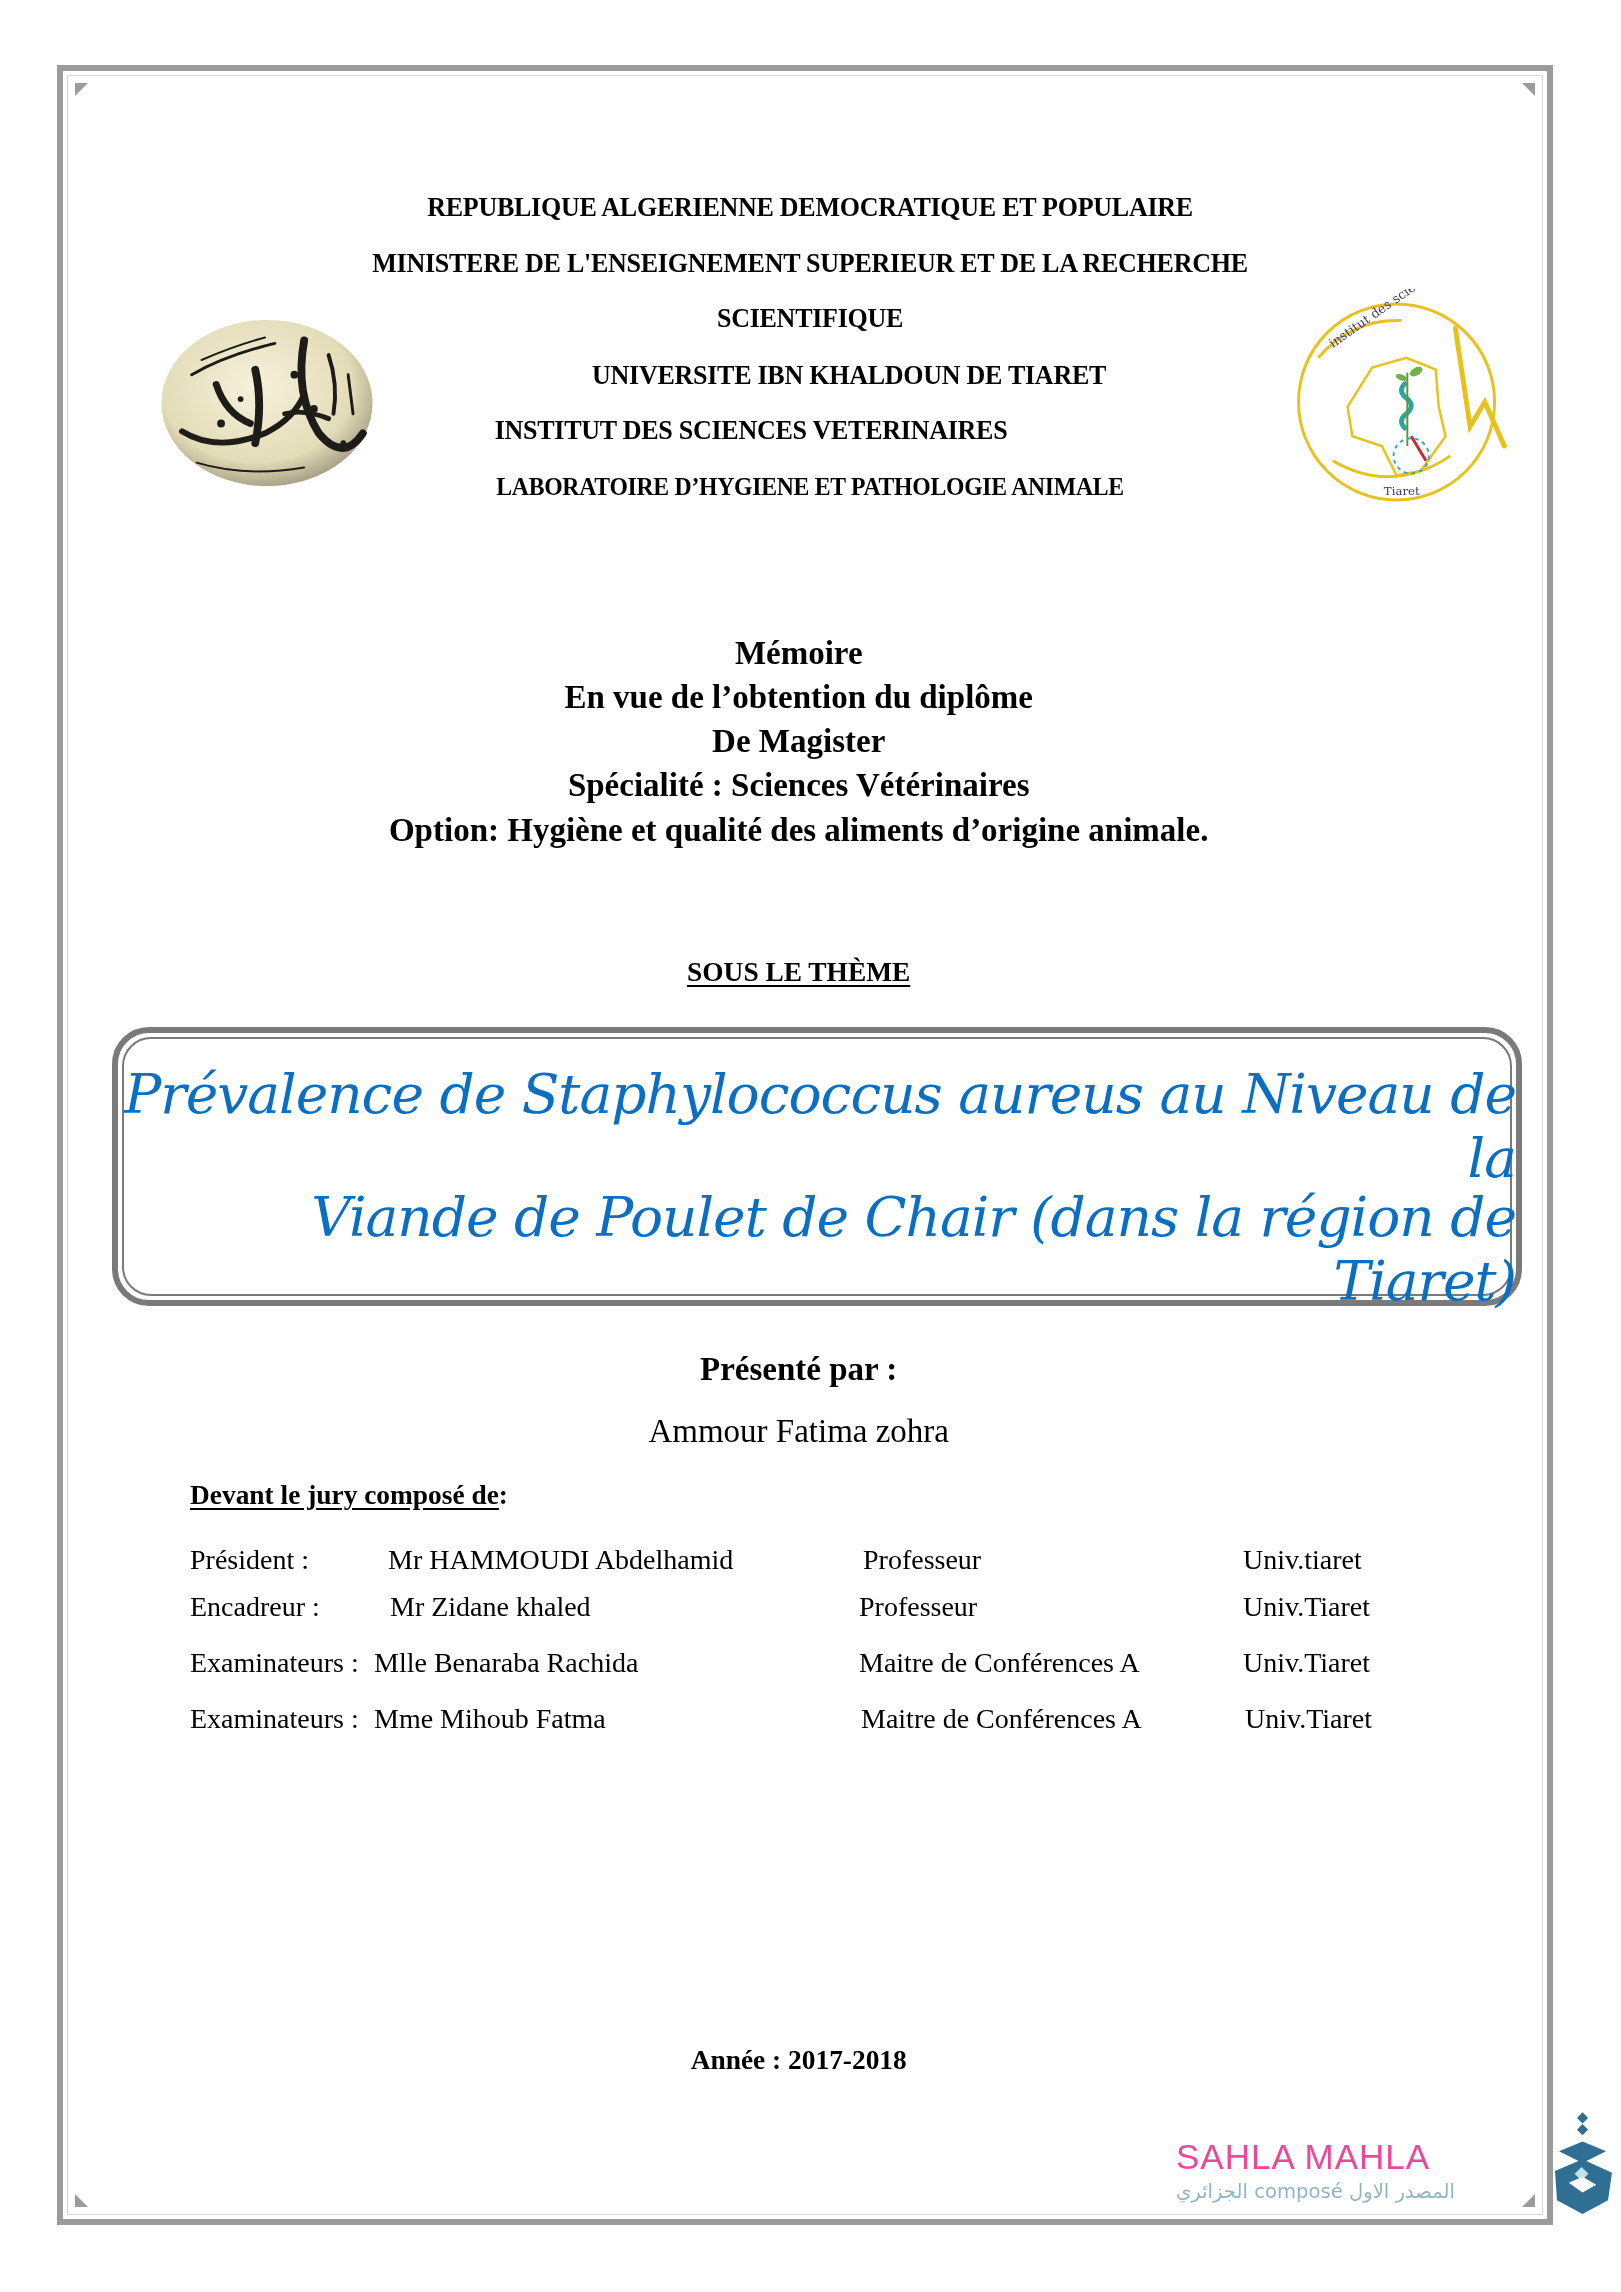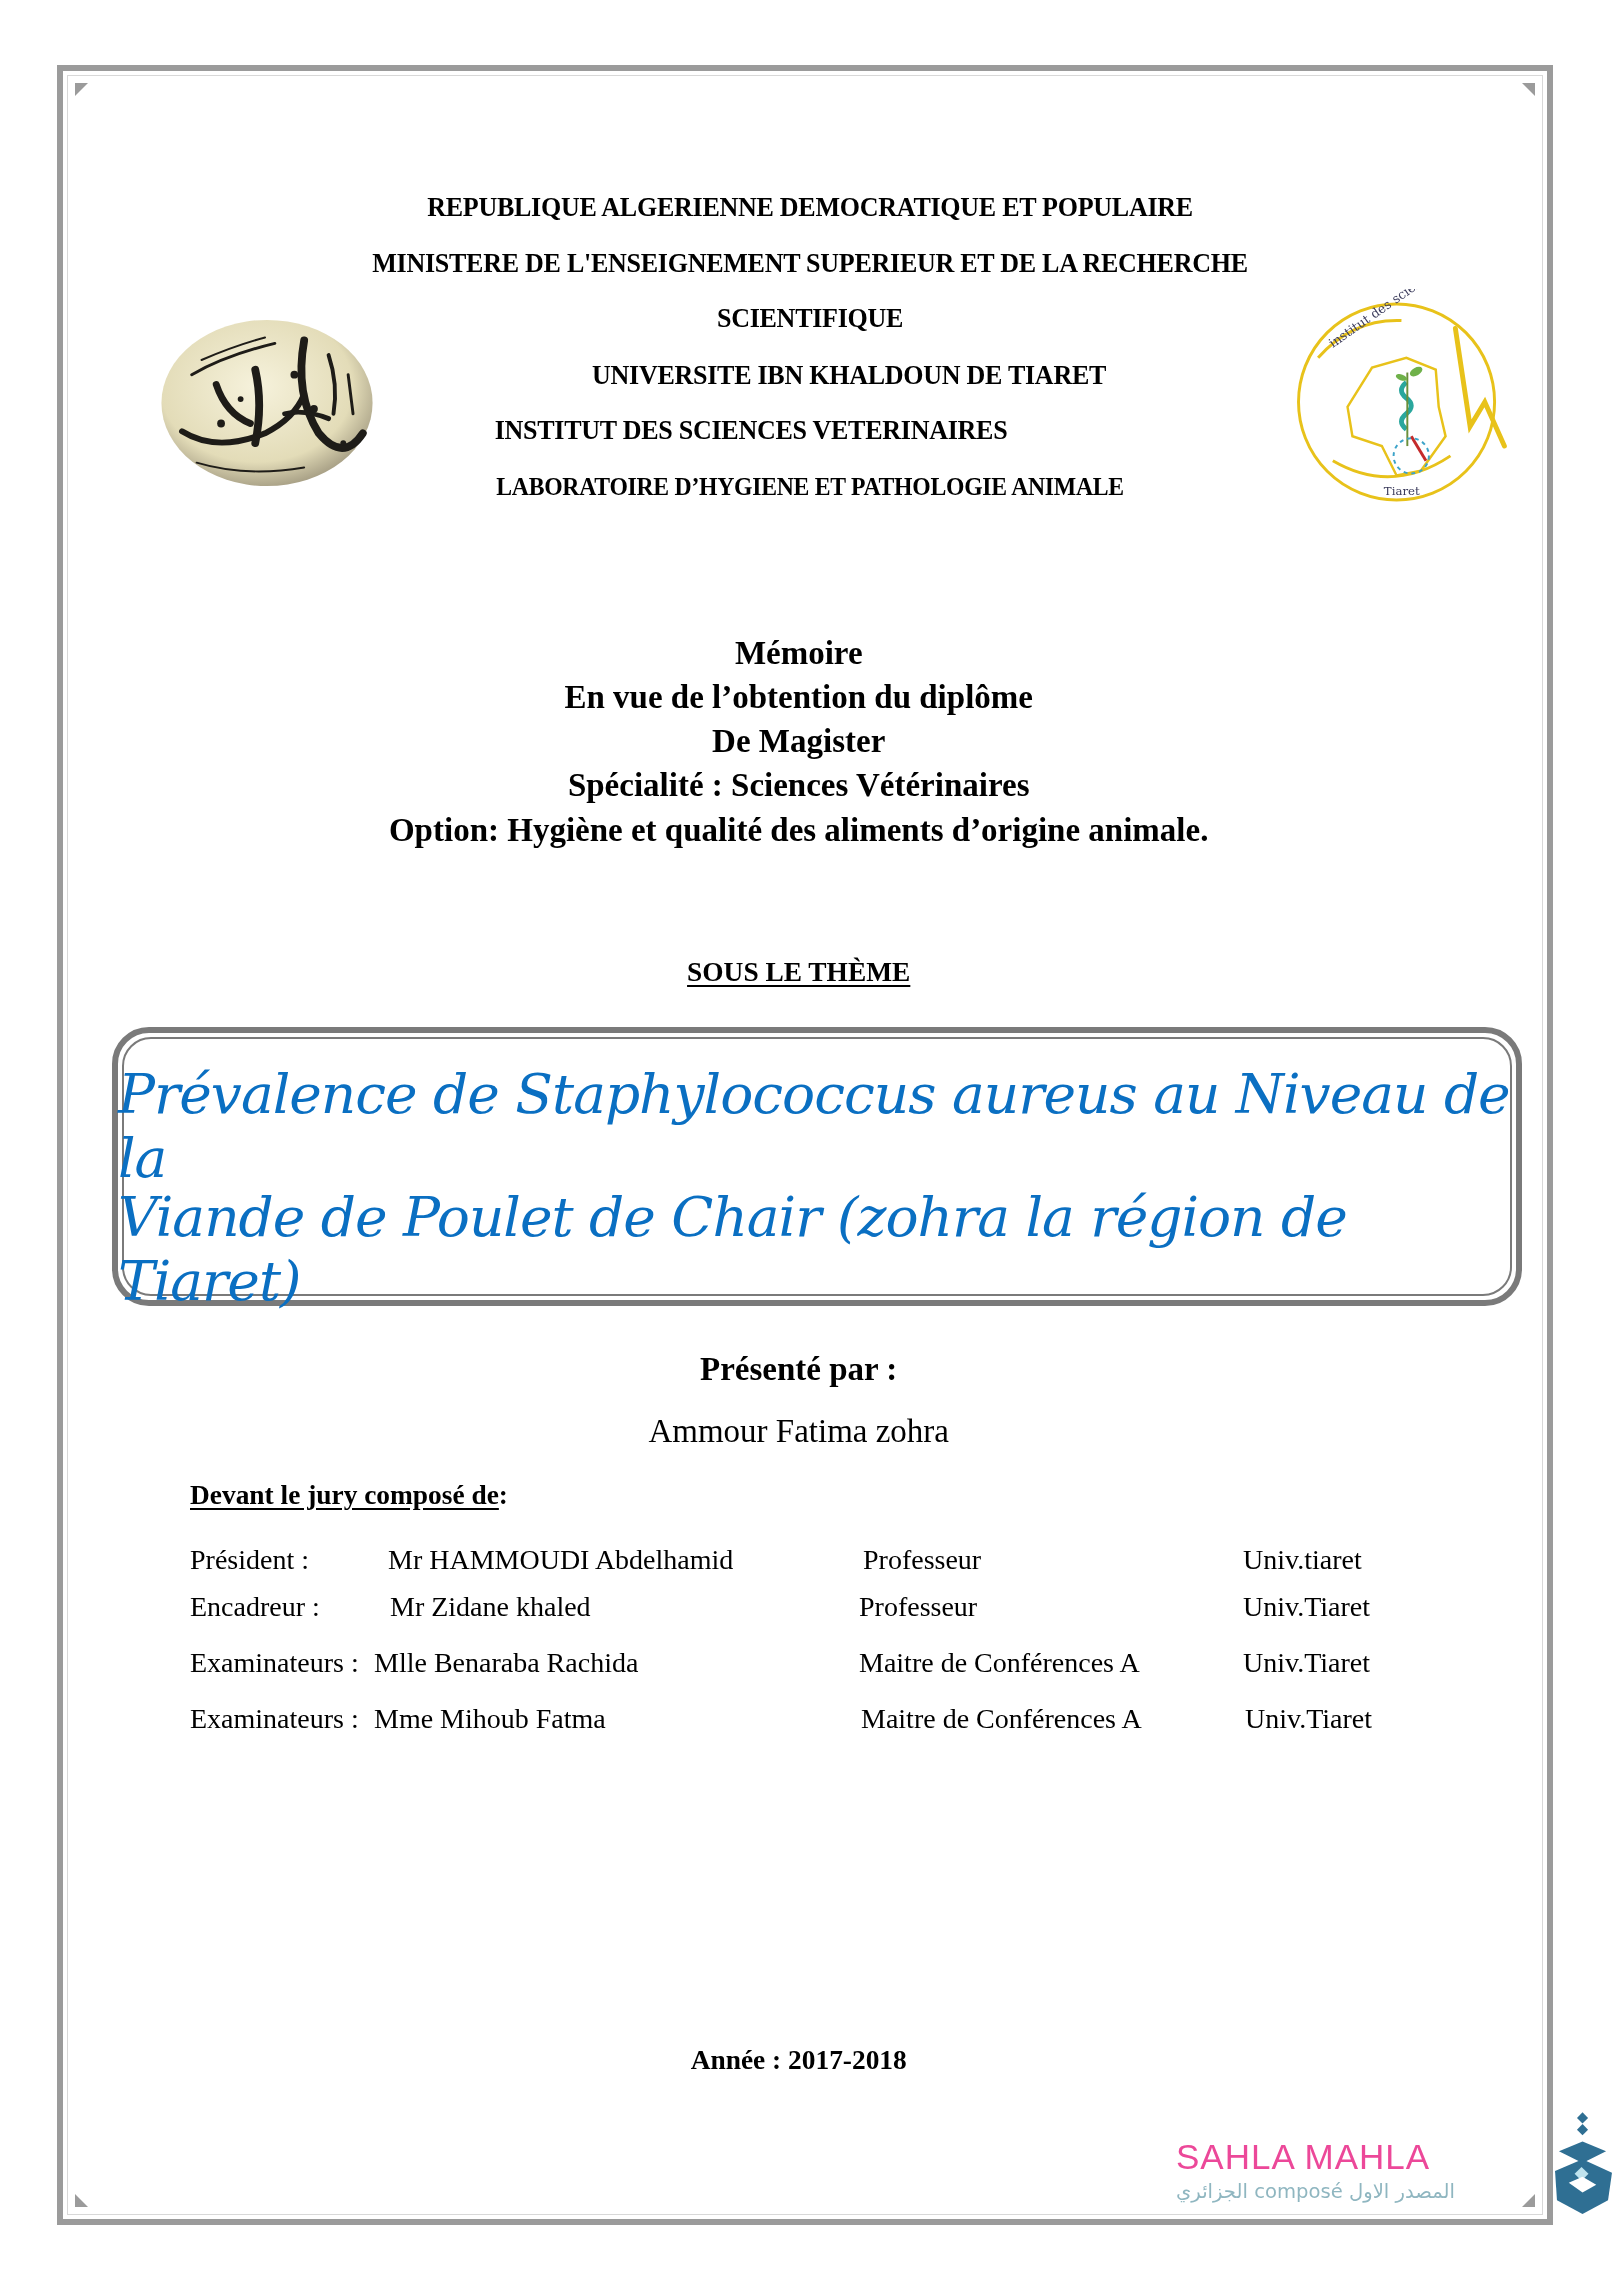--- a/index.html
+++ b/index.html
@@ -36,21 +36,21 @@
   .m3 { top: 723px; left: -11.8px; }
   .m4 { top: 767px; left: -11.8px; }
   .m5 { top: 812px; left: -11.8px; }
 
   .sous-theme { position: absolute; left: 0; width: 1621px; top: 957px; text-align: center;
                 font-weight: bold; font-size: 27.4px; text-decoration: underline; text-underline-offset: 3.9px; left: -11.8px; }
 
   .theme-box { position: absolute; left: 112px; top: 1027px; width: 1410px; height: 279px;
                box-sizing: border-box; border: 6.9px solid #7a7a7a; border-radius: 37px; background: #fff; }
   .theme-box-inner { position: absolute; inset: 3.9px; border: 2px solid #7a7a7a; border-radius: 29px; }
-  .theme-line { position: absolute; left: 0; width: 100%; text-align: left;
+  .theme-line { position: absolute; left: 0; width: 100%; text-align: right;
                 font-family: "DejaVu Serif", "Liberation Serif", serif; font-style: italic;
                 color: #0a6fc2; font-size: 55px; letter-spacing: -1px; }
   .t1 { top: 29px; }
   .t2 { top: 152px; }
 
   .presente { position: absolute; left: 0; width: 1621px; top: 1351px; text-align: center;
               font-weight: bold; font-size: 33px; left: -11.8px; }
   .author { position: absolute; left: 0; width: 1621px; top: 1413px; text-align: center;
             font-size: 33px; left: -11.8px; }
 
@@ -149,21 +149,21 @@
 <div class="memoire-line m1">Mémoire</div>
 <div class="memoire-line m2">En vue de l’obtention du diplôme</div>
 <div class="memoire-line m3">De Magister</div>
 <div class="memoire-line m4">Spécialité : Sciences Vétérinaires</div>
 <div class="memoire-line m5">Option: Hygiène et qualité des aliments d’origine animale.</div>
 
 <div class="sous-theme">SOUS LE THÈME</div>
 <div class="theme-box">
   <div class="theme-box-inner"></div>
   <div class="theme-line t1">Prévalence de Staphylococcus aureus au Niveau de la</div>
-  <div class="theme-line t2">Viande de Poulet de Chair (zohra la région de Tiaret)</div>
+  <div class="theme-line t2">Viande de Poulet de Chair (dans la région de Tiaret)</div>
 </div>
 
 <div class="presente">Présenté par :</div>
 <div class="author">Ammour Fatima zohra</div>
 
 <div class="jury-header">
   <span class="u">Devant le jury composé de</span><span>:</span>
 </div>
 
 <div class="jury-row r1">

